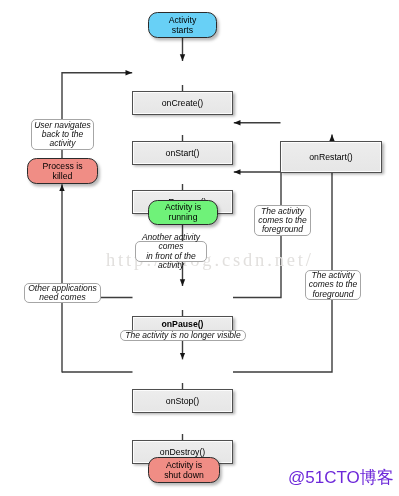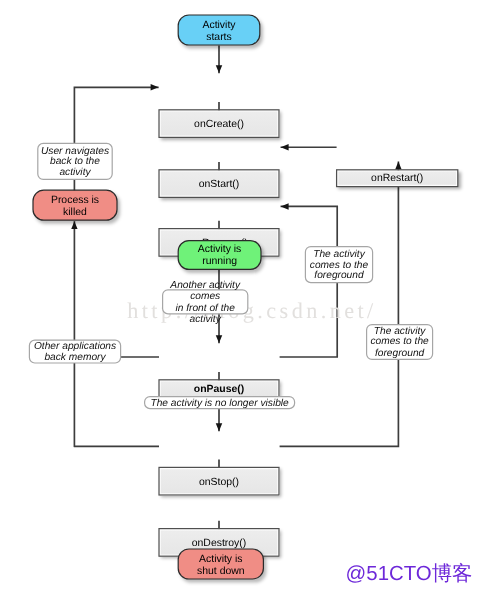--- a/index.html
+++ b/index.html
@@ -28,21 +28,21 @@
   #node-activity-starts   {left:148px;top:12px; width:69px; height:26px;}
   #node-oncreate          {left:132px;top:61px; width:101px;height:24px;}
   #node-onstart           {left:132px;top:111px;width:101px;height:24px;align-items:center;}
   #node-onresume          {left:132px;top:160px;width:101px;height:24px;justify-content:center;}
   #node-activity-running  {left:148px;top:200px;width:70px; height:25px;}
   #node-onpause           {left:132px;top:286px;width:101px;height:16px;font-weight:bold;}
   #node-onstop            {left:132px;top:359px;width:101px;height:24px;}
   #node-ondestroy         {left:132px;top:410px;width:101px;height:24px;}
   #node-activity-shut-down{left:148px;top:457px;width:72px; height:26px;}
   #node-process-killed    {left:27px; top:158px;width:71px; height:26px;}
-  #node-onrestart         {left:280px;top:111px;width:102px;height:15px;}
+  #node-onrestart         {left:280px;top:111px;width:102px;height:32px;}
 
   
   .lbl{position:absolute;box-sizing:border-box;background:#fff;border:1px solid #a6a6a6;
        border-radius:5px;font-style:italic;font-size:8.5px;line-height:9.3px;
        color:#111;display:flex;align-items:center;justify-content:center;
        text-align:center;z-index:6;}
   .lbl span{white-space:pre-line;}
 
   #lbl-user-navigates-back           {left:31px; top:91px; width:63px; height:31px;margin-top:28px;}
   #lbl-another-activity-front        {left:135px;top:241px;width:72px; height:21px;}
@@ -130,21 +130,21 @@
   <span>User navigates
 back to the
 activity</span>
 </div>
 <div class="lbl" id="lbl-another-activity-front">
   <span>Another activity comes
 in front of the activity</span>
 </div>
 <div class="lbl" id="lbl-other-applications-need-memory">
   <span>Other applications
-back memory</span>
+need comes</span>
 </div>
 <div class="lbl" id="lbl-activity-no-longer-visible">
   <span>The activity is no longer visible</span>
 </div>
 <div class="lbl" id="lbl-activity-foreground-1">
   <span>The activity
 comes to the
 foreground</span>
 </div>
 <div class="lbl" id="lbl-activity-foreground-2">

